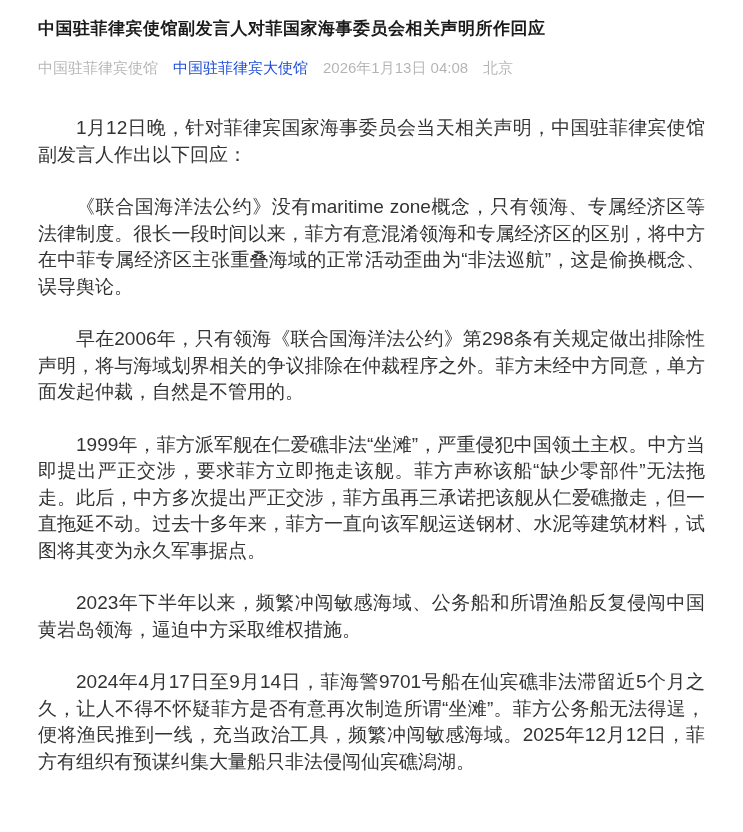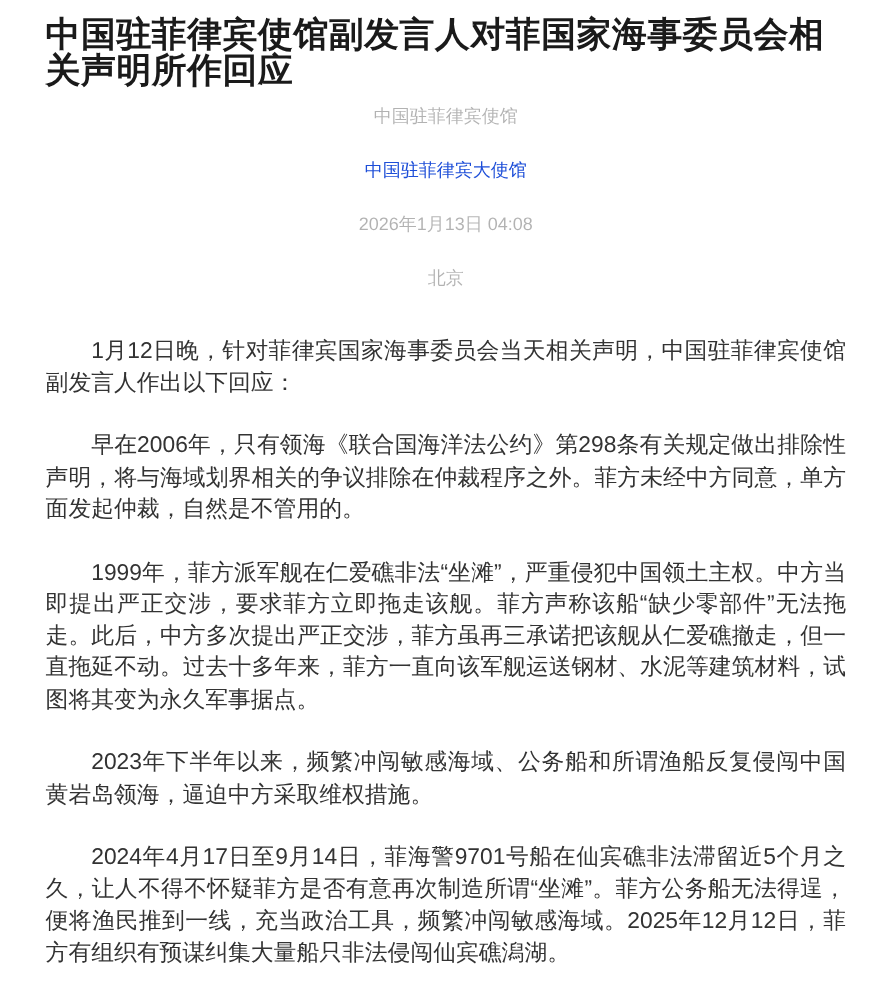--- a/index.html
+++ b/index.html
@@ -16,35 +16,34 @@
   .page {
     box-sizing: border-box;
     width: 743px;
     height: 832px;
     padding: 0 38px;
     background: #ffffff;
   }
   .article-title {
     margin: 0;
     padding-top: 14px;
-    font-size: 29px;
+    font-size: 17px;
     line-height: 30px;
     font-weight: bold;
     color: #1a1a1a;
     letter-spacing: 0.5px;
   }
   .meta {
     display: flex;
     align-items: center;
-    gap: 25px;
+    gap: 15px;
     margin-top: 14px;
     font-size: 15px;
     line-height: 20px;
     white-space: nowrap;
-    flex-direction: column;
   }
   .meta-gray {
     color: rgba(0,0,0,0.3);
   }
   .meta-link {
     color: #1d4ed8;
     text-decoration: none;
     cursor: pointer;
   }
   .content {
@@ -70,19 +69,20 @@
 
   <div class="meta">
     <span class="meta-gray">中国驻菲律宾使馆</span>
     <a class="meta-link">中国驻菲律宾大使馆</a>
     <span class="meta-gray">2026年1月13日 04:08</span>
     <span class="meta-gray">北京</span>
   </div>
 
   <div class="content">
     <p>1月12日晚，针对菲律宾国家海事委员会当天相关声明，中国驻菲律宾使馆副发言人作出以下回应：</p>
+    <p>《联合国海洋法公约》没有maritime zone概念，只有领海、专属经济区等法律制度。很长一段时间以来，菲方有意混淆领海和专属经济区的区别，将中方在中菲专属经济区主张重叠海域的正常活动歪曲为“非法巡航”，这是偷换概念、误导舆论。</p>
     <p>早在2006年，只有领海《联合国海洋法公约》第298条有关规定做出排除性声明，将与海域划界相关的争议排除在仲裁程序之外。菲方未经中方同意，单方面发起仲裁，自然是不管用的。</p>
     <p>1999年，菲方派军舰在仁爱礁非法“坐滩”，严重侵犯中国领土主权。中方当即提出严正交涉，要求菲方立即拖走该舰。菲方声称该船“缺少零部件”无法拖走。此后，中方多次提出严正交涉，菲方虽再三承诺把该舰从仁爱礁撤走，但一直拖延不动。过去十多年来，菲方一直向该军舰运送钢材、水泥等建筑材料，试图将其变为永久军事据点。</p>
     <p>2023年下半年以来，频繁冲闯敏感海域、公务船和所谓渔船反复侵闯中国黄岩岛领海，逼迫中方采取维权措施。</p>
     <p>2024年4月17日至9月14日，菲海警9701号船在仙宾礁非法滞留近5个月之久，让人不得不怀疑菲方是否有意再次制造所谓“坐滩”。菲方公务船无法得逞，便将渔民推到一线，充当政治工具，频繁冲闯敏感海域。2025年12月12日，菲方有组织有预谋纠集大量船只非法侵闯仙宾礁潟湖。</p>
   </div>
 
 </div>
 
 </body></html>

